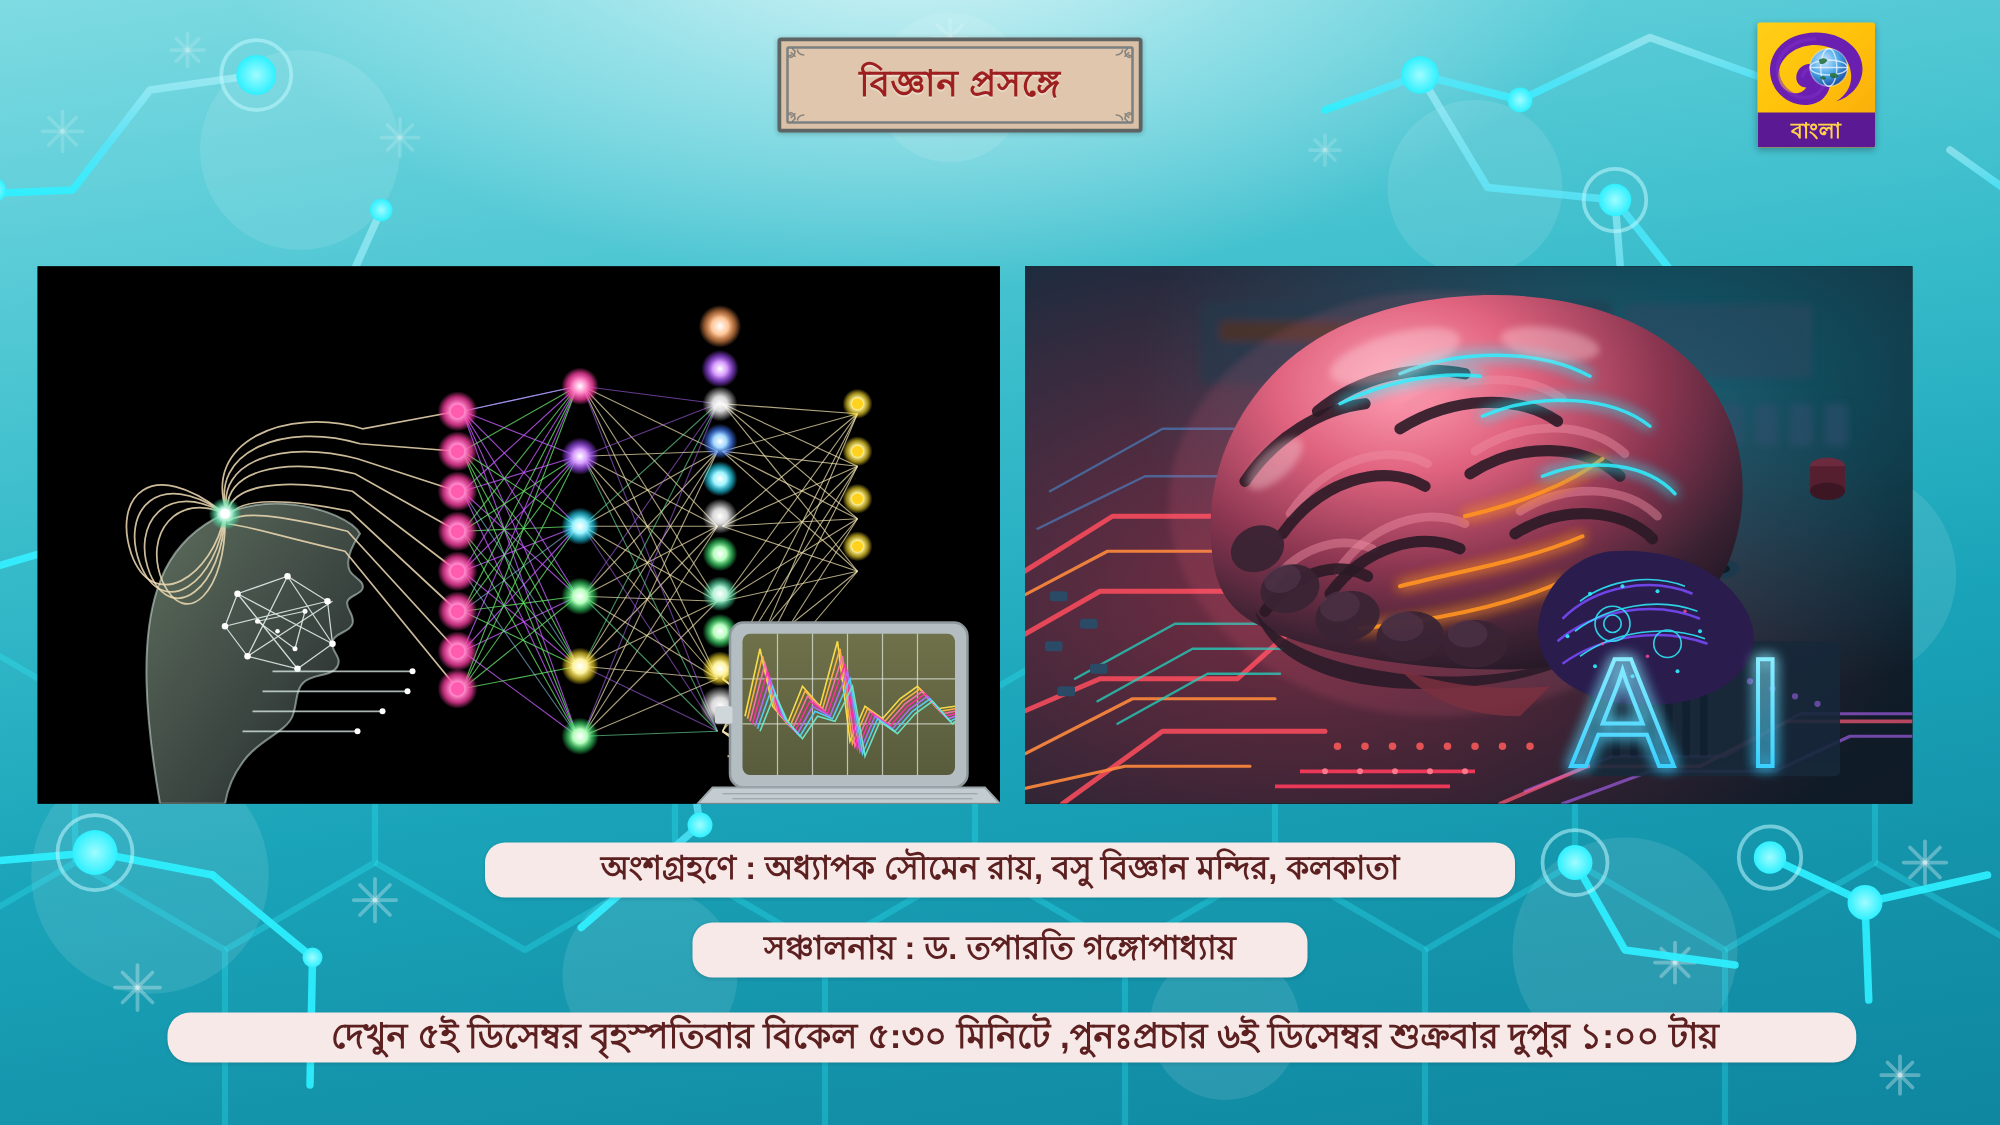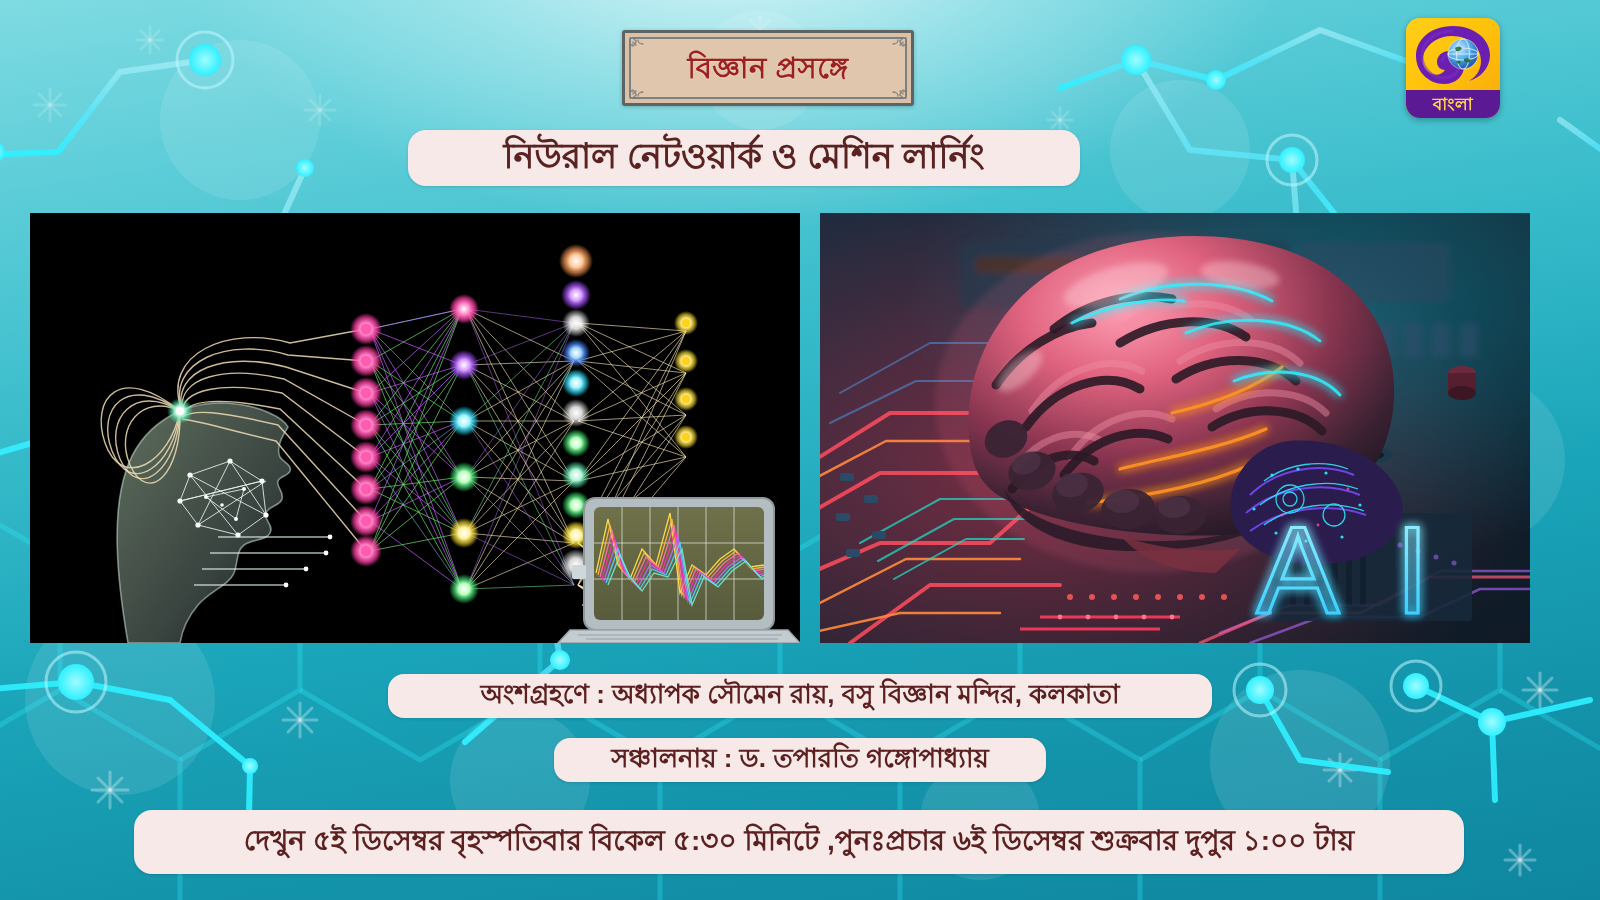--- a/index.html
+++ b/index.html
@@ -43,27 +43,27 @@
   
   .pill{
     position:absolute;background:#f6e9e7;border-radius:16px;
     display:flex;align-items:center;justify-content:center;
     color:#5d2020;font-weight:bold;white-space:nowrap;
     box-shadow:0 1px 3px rgba(0,0,0,.14);
   }
   #title-pill{left:408px;top:130px;width:672px;height:56px;border-radius:18px;font-size:35px;color:#5b2222;}
   #speaker-pill{left:388px;top:674px;width:824px;height:44px;font-size:26px;}
   #host-pill{left:554px;top:738px;width:492px;height:44px;font-size:26px;}
-  #schedule-pill{left:134px;top:810px;width:1330px;height:64px;border-radius:18px;font-size:28px;}
+  #schedule-pill{left:134px;top:810px;width:1330px;height:40px;border-radius:18px;font-size:28px;padding-left:21px;}
 
   
   #logo{
     position:absolute;left:1406px;top:18px;width:94px;height:100px;
     background:linear-gradient(135deg,#ffcf18 0%,#ffc20a 45%,#f9a80c 100%);
-    border-radius:14px;overflow:hidden;
+    border-radius:2px;overflow:hidden;
     box-shadow:0 2px 6px rgba(0,0,0,.3);
   }
   #logo .eye{position:absolute;left:0;top:0;width:94px;height:74px;}
   #logo .band{
     position:absolute;left:0;bottom:0;width:94px;height:28px;
     background:#5b1a93;display:flex;align-items:center;justify-content:center;
   }
   #logo .band span{color:#ffd24a;font-size:17px;font-weight:bold;line-height:1;letter-spacing:.5px;}
 
   
@@ -292,21 +292,20 @@
         <path d="M2,8 C4,8 6,6 6,3"></path>
             <path d="M8,2 C8,4 10,6 13,6"></path>
             <path d="M3,4 L6,7"></path>
             <path d="M6,3 L4,1"></path>
             <path d="M3,6 L1,7"></path>
           </g>
         </svg>
     </span>
   </div>
 
-  <div class="pill" id="title-pill">নিউরাল নেটওয়ার্ক ও মেশিন লার্নিং</div>
 
   <div id="logo">
     <svg class="eye" viewBox="0 0 94 74">
       <defs>
         <radialGradient id="globeG" cx="38%" cy="32%" r="70%">
           <stop offset="0%" stop-color="#cfe9ff"></stop>
           <stop offset="55%" stop-color="#4aa7e8"></stop>
           <stop offset="100%" stop-color="#1c4fa8"></stop>
         </radialGradient>
       </defs>

